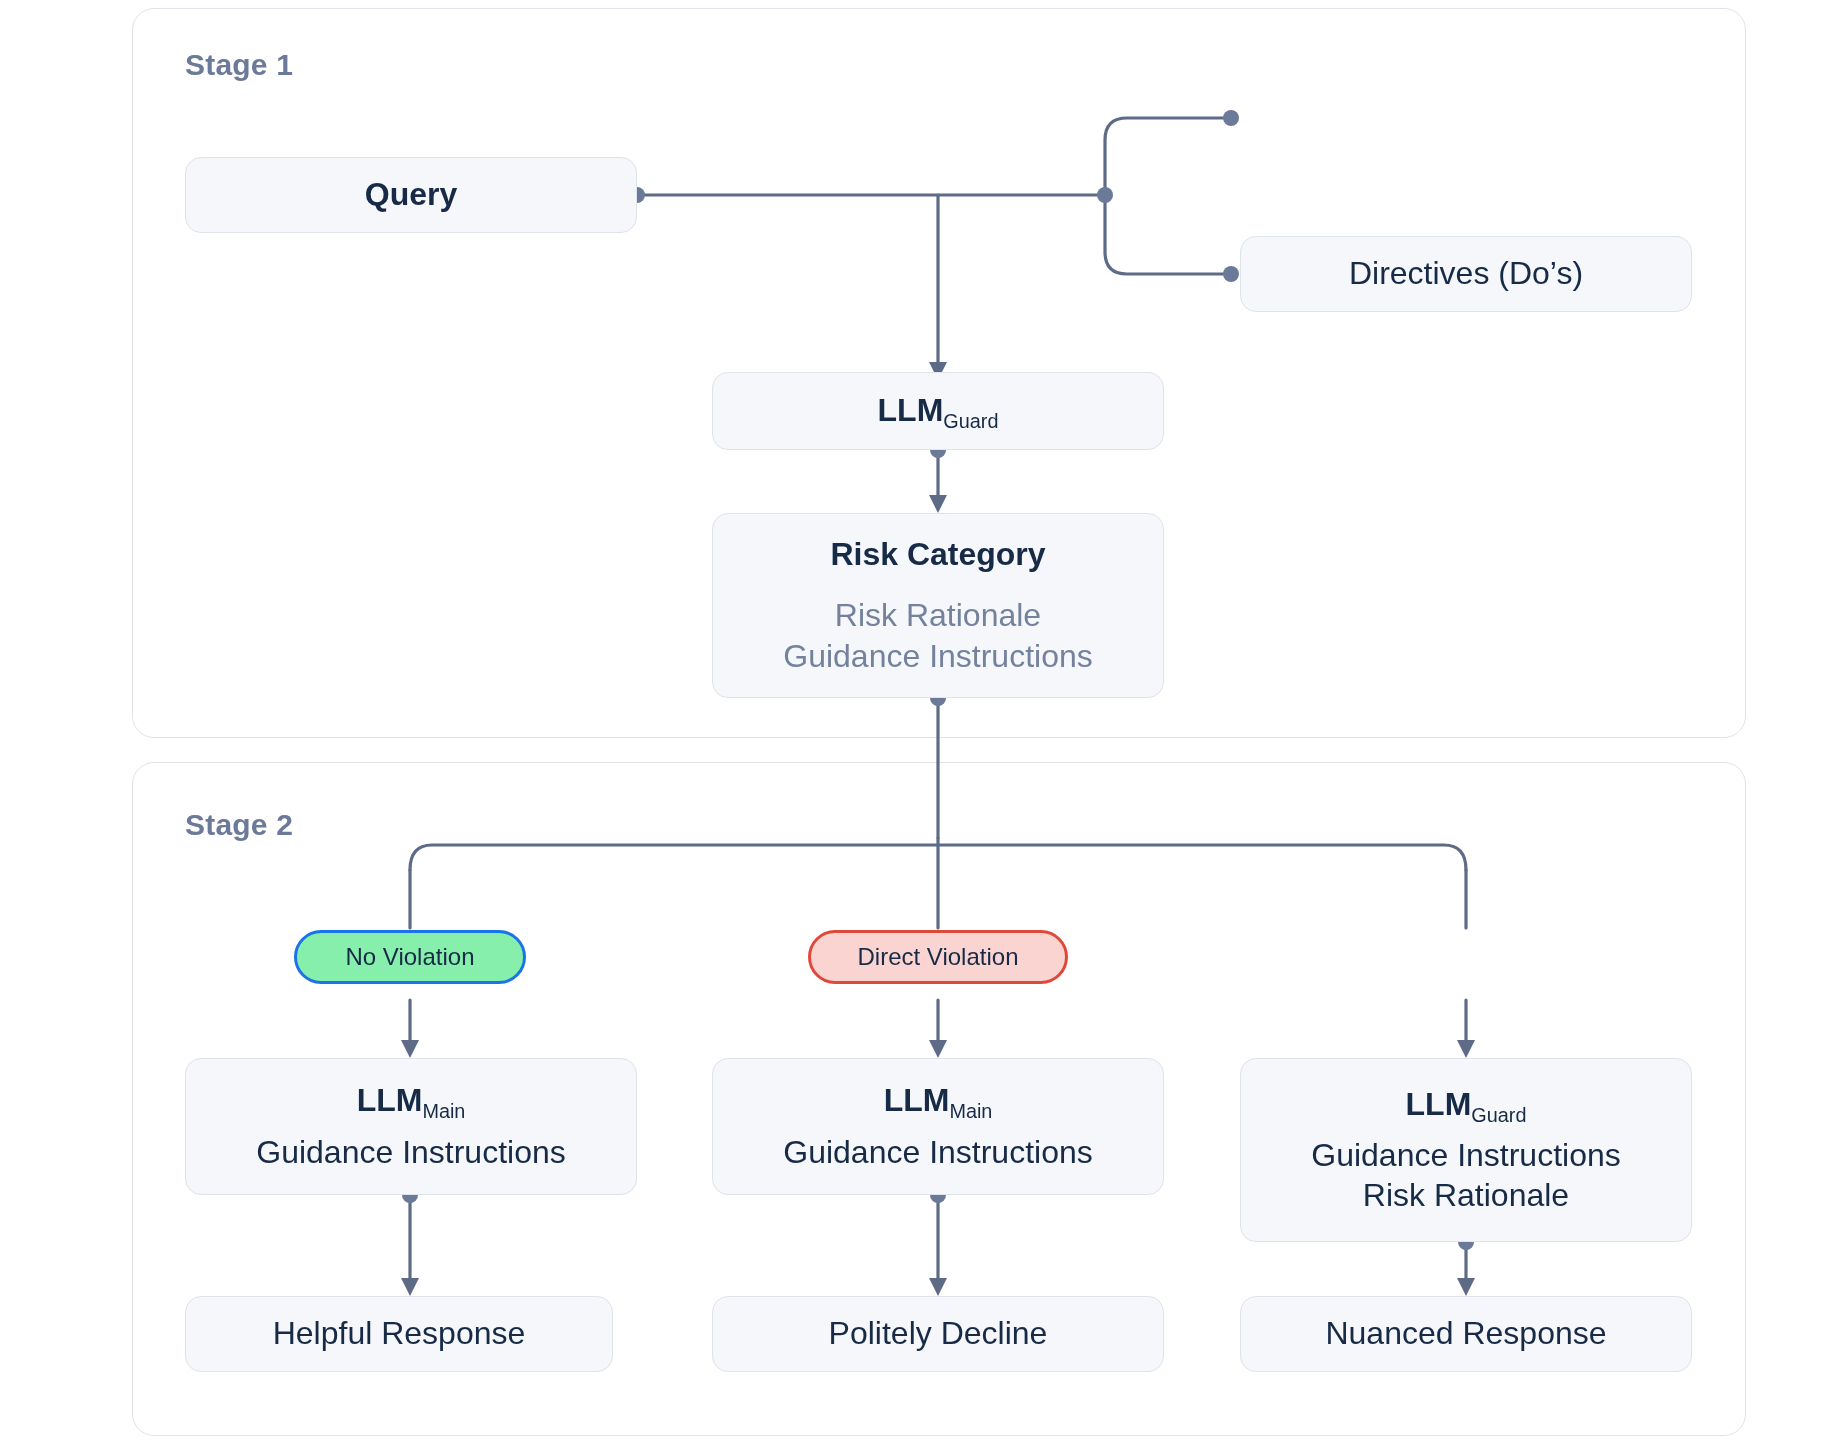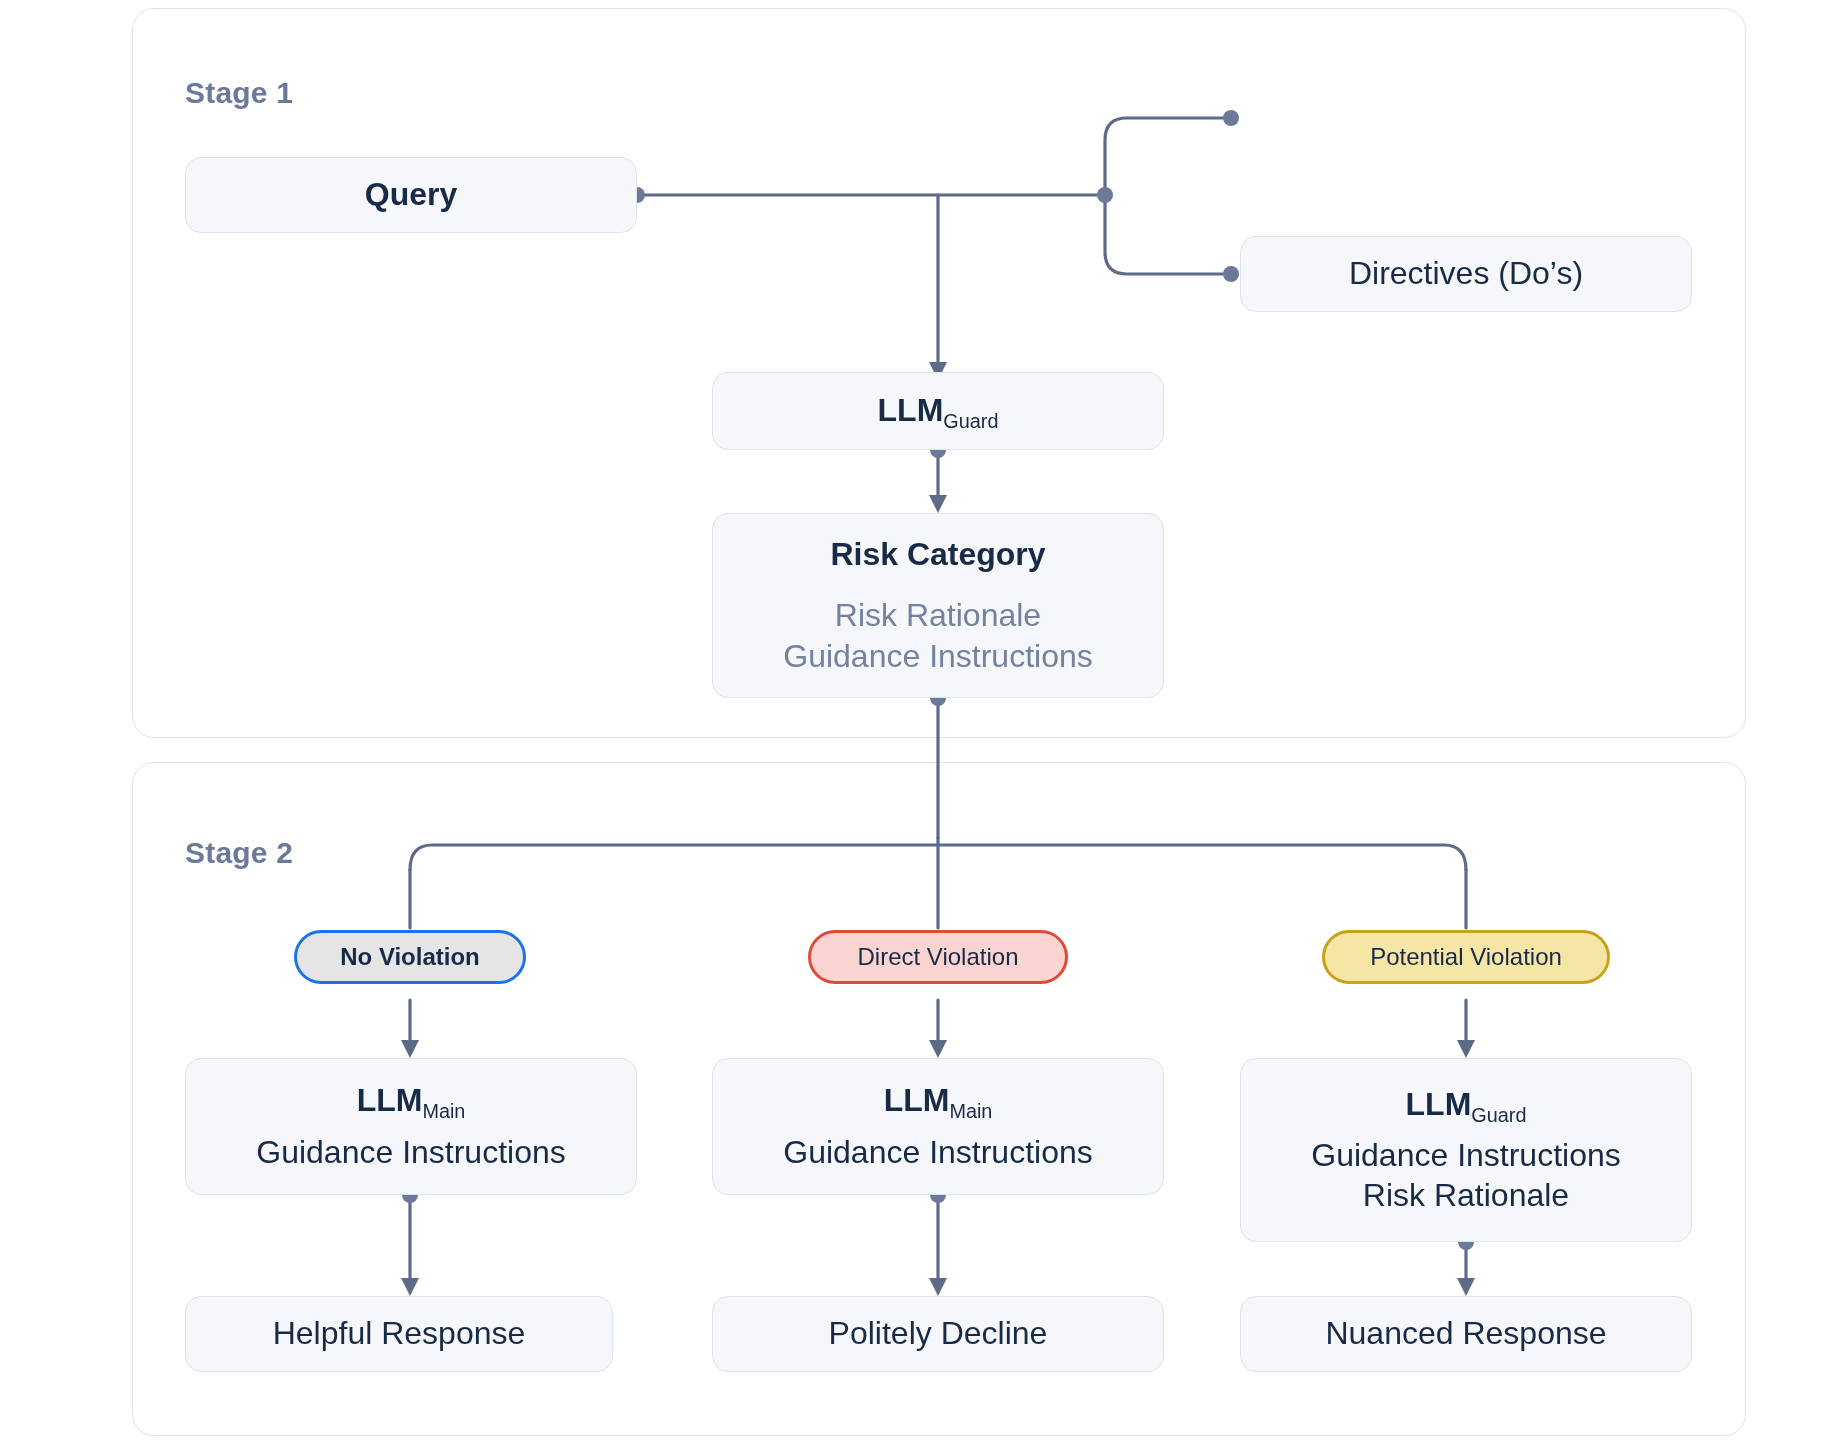--- a/index.html
+++ b/index.html
@@ -19,21 +19,20 @@
     background:#ffffff;
   }
   #stage1{left:132px;top:8px;width:1612px;height:728px;}
   #stage2{left:132px;top:762px;width:1612px;height:672px;}
 
   .stage-label{
     position:absolute;
     font-size:30px;font-weight:bold;
     color:#6b7a99;
     letter-spacing:.2px;
-    margin-top:28px;
   }
 
   .node{
     position:absolute;
     box-sizing:border-box;
     background:#f5f7fa;
     border:1.6px solid #dfe3ea;
     border-radius:16px;
     display:flex;flex-direction:column;
     align-items:center;justify-content:center;
@@ -45,21 +44,21 @@
   .node .t-muted{font-weight:normal;font-size:32px;color:#74829d;}
   sub{font-size:0.62em;font-weight:normal;vertical-align:baseline;position:relative;top:.33em;}
 
   .pill{
     position:absolute;box-sizing:border-box;
     border-radius:999px;
     display:flex;align-items:center;justify-content:center;
     font-size:24px;color:#172a46;
     border-width:3px;border-style:solid;
   }
-  .pill-blue{background:#e5e5e5;border-color:#1a73e8;font-weight:bold;}
+  .pill-blue{background:#86efac;border-color:#1a73e8;}
   .pill-red{background:#fad4d0;border-color:#e0483a;}
   .pill-yellow{background:#f6e6a6;border-color:#c8a117;}
 </style>
 </head>
 <body>
 
 <div id="canvas">
 
   <div class="stage" id="stage1"></div>
   <div class="stage" id="stage2"></div>
@@ -148,21 +147,20 @@
 
   <div class="pill pill-red" style="left:808px;top:930px;width:260px;height:54px;">Direct Violation</div>
   <div class="node" style="left:712px;top:1058px;width:452px;height:137px;">
     <span class="t-bold" style="margin-bottom:12px;"><span>LLM</span><sub>Main</sub></span>
     <span class="t-reg">Guidance Instructions</span>
   </div>
   <div class="node" style="left:712px;top:1296px;width:452px;height:76px;">
     <span class="t-reg">Politely Decline</span>
   </div>
 
-  <div class="pill pill-yellow" style="left:1322px;top:930px;width:288px;height:54px;">Potential Violation</div>
   <div class="node" style="left:1240px;top:1058px;width:452px;height:184px;">
     <span class="t-bold" style="margin-bottom:12px;"><span>LLM</span><sub>Guard</sub></span>
     <span class="t-reg">Guidance Instructions</span>
     <span class="t-reg">Risk Rationale</span>
   </div>
   <div class="node" style="left:1240px;top:1296px;width:452px;height:76px;">
     <span class="t-reg">Nuanced Response</span>
   </div>
 
 </div>

